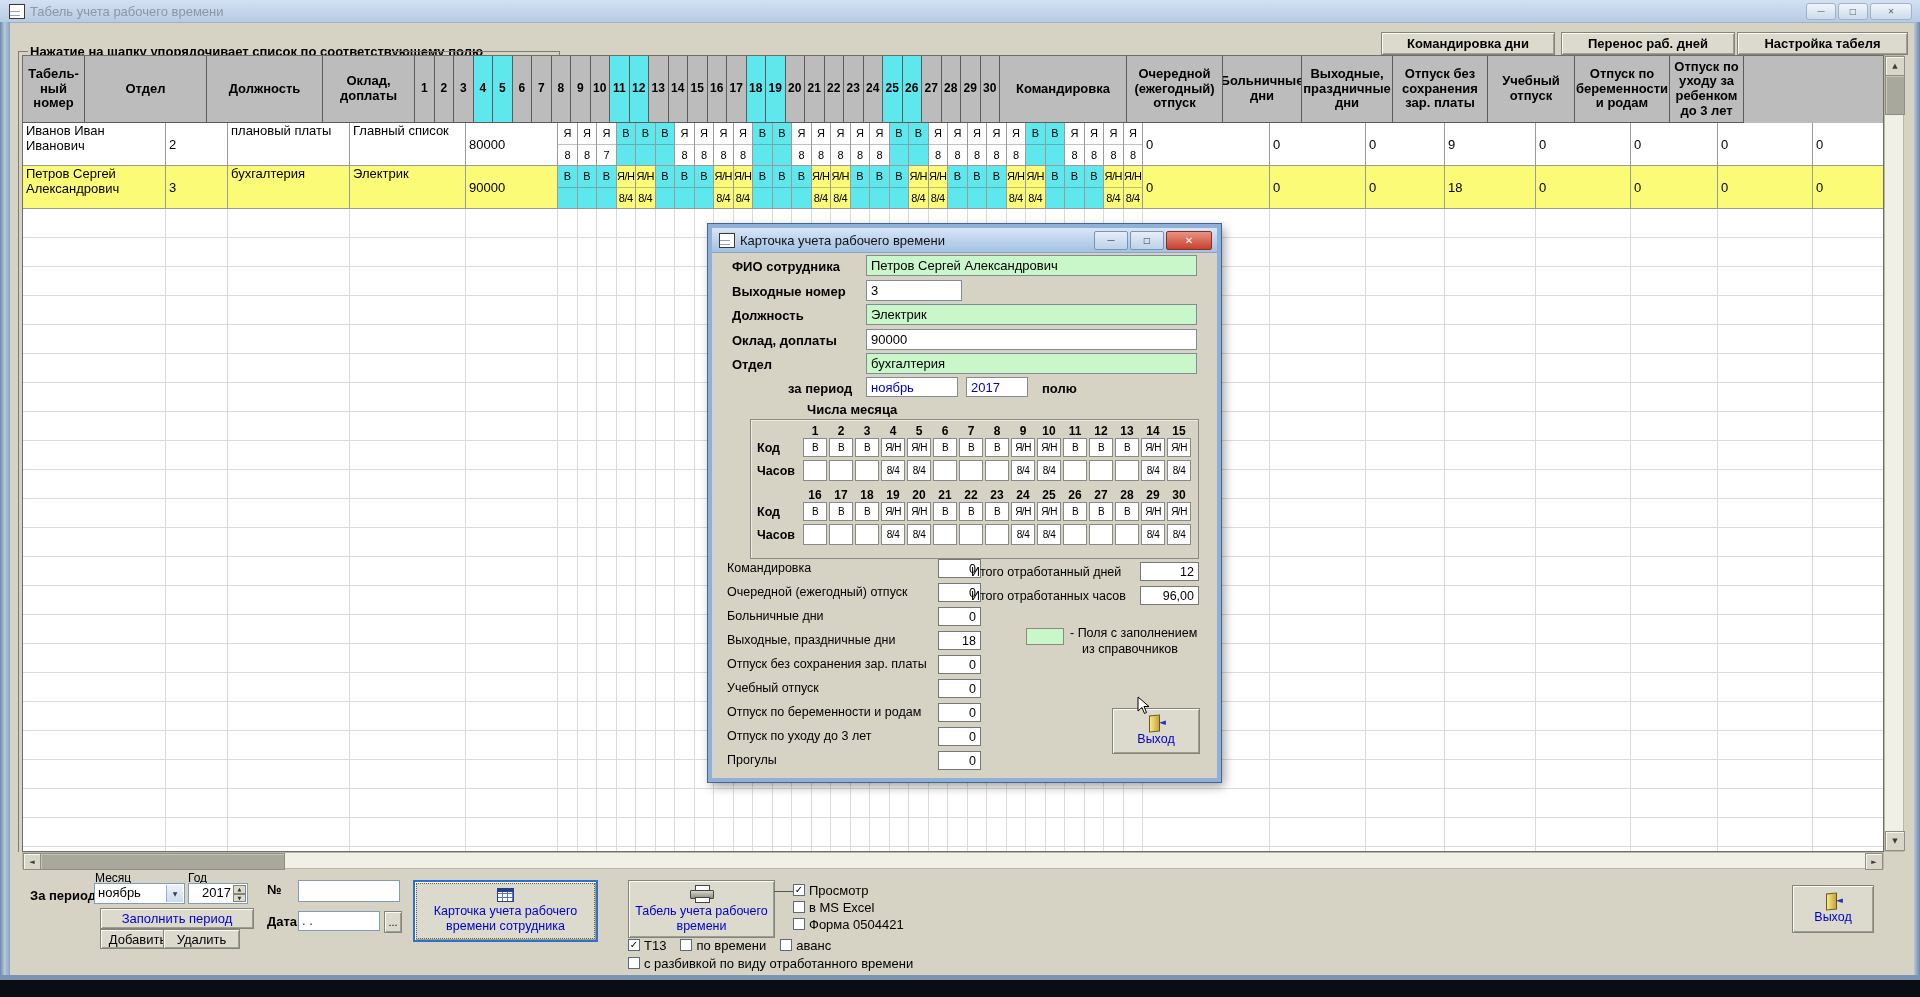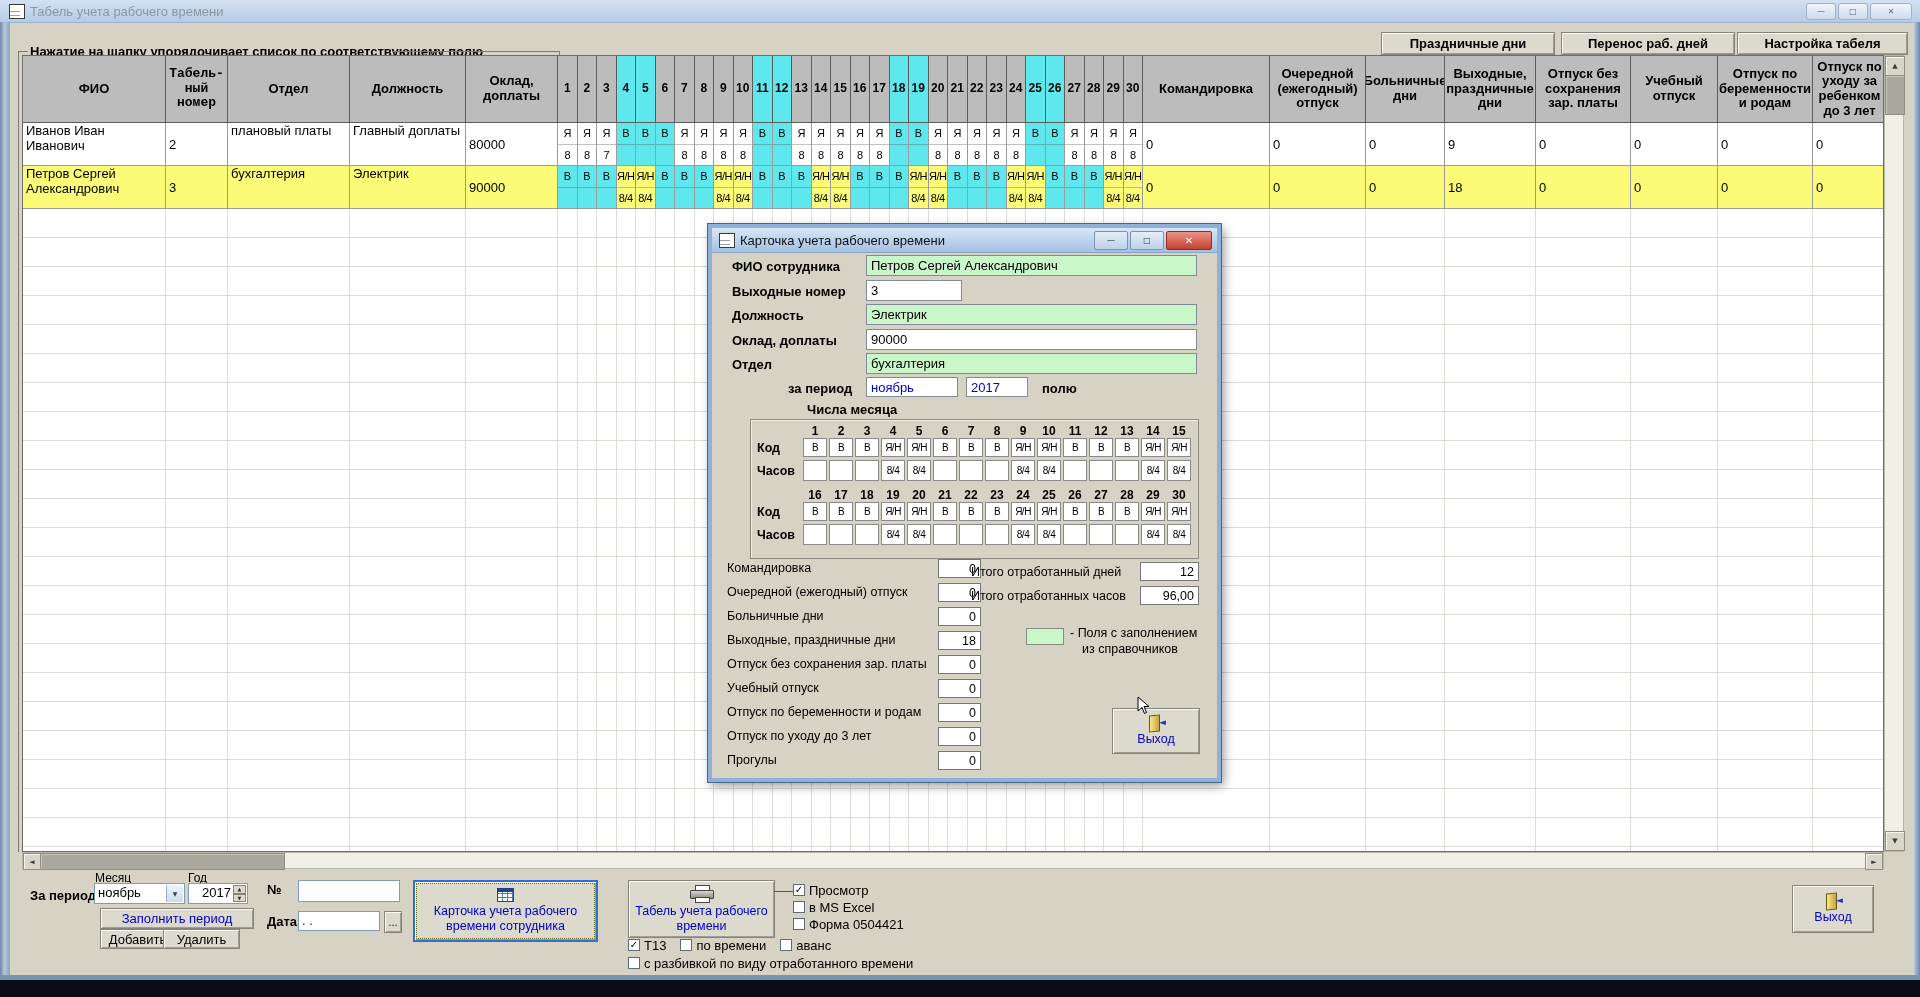--- a/index.html
+++ b/index.html
@@ -145,28 +145,27 @@
 <div class="edge-right"></div>
 <div class="edge-bottomline"></div>
 <div class="edge-bottom"></div>
 
 <span class="grp-label">Нажатие на шапку упорядочивает список по соответствующему полю</span>
 <div class="gline" style="left:18px;top:51px;width:10px;height:1px"></div>
 <div class="gline" style="left:392px;top:51px;width:168px;height:1px"></div>
 <div class="gline" style="left:559px;top:51px;width:1px;height:8px"></div>
 <div class="gline" style="left:18px;top:51px;width:1px;height:801px"></div>
 
-<div class="btn topbtn" style="left:1381px;width:172px">Праздничные дни</div>
+<div class="btn topbtn" style="left:1381px;width:172px">Командировка дни</div>
 <div class="btn topbtn" style="left:1561px;width:172px">Перенос раб. дней</div>
 <div class="btn topbtn" style="left:1737px;width:169px">Настройка табеля</div>
 
 <div class="table-area">
   <div class="hrow" id="thead">
-      <div class="hc" style="width: 143px;">ФИО</div>
-      <div class="hc" style="width: 62px; font-family: Liberation Mono, monospace;">Табель-
+      <div class="hc" style="width: 62px;">Табель-
 ный
 номер</div>
       <div class="hc" style="width: 122px;">Отдел</div>
       <div class="hc" style="width: 116px;">Должность</div>
       <div class="hc" style="width: 92px;">Оклад,
 доплаты</div>
       <div class="hc dayh" style="width: 19.5px;">1</div>
       <div class="hc dayh" style="width: 19.5px;">2</div>
       <div class="hc dayh" style="width: 19.5px;">3</div>
       <div class="hc dayh wknd" style="width: 19.5px;">4</div>
@@ -203,21 +202,21 @@
       <div class="hc" style="width: 95px;">Отпуск без сохранения зар. платы</div>
       <div class="hc" style="width: 87px;">Учебный отпуск</div>
       <div class="hc" style="width: 95px;">Отпуск по беременности и родам</div>
       <div class="hc" style="width: 74px;">Отпуск по уходу за ребенком до 3 лет</div>
     </div>
   <div id="tbody">
       <div class="drow">
         <div class="dc plain" style="width: 143px;">Иванов Иван Иванович</div>
         <div class="dc midv" style="width: 62px;">2</div>
         <div class="dc plain" style="width: 122px;">плановый платы</div>
-        <div class="dc plain" style="width: 116px;">Главный доплаты</div>
+        <div class="dc plain" style="width: 116px;">Главный список</div>
         <div class="dc midv" style="width: 92px; text-align: center;">80000</div>
         <div class="dc day yl" style="width: 19.5px;">
           <div class="half code">Я</div>
           <div class="half">8</div>
         </div>
         <div class="dc day yl" style="width: 19.5px;">
           <div class="half code">Я</div>
           <div class="half">8</div>
         </div>
         <div class="dc day yl" style="width: 19.5px;">

